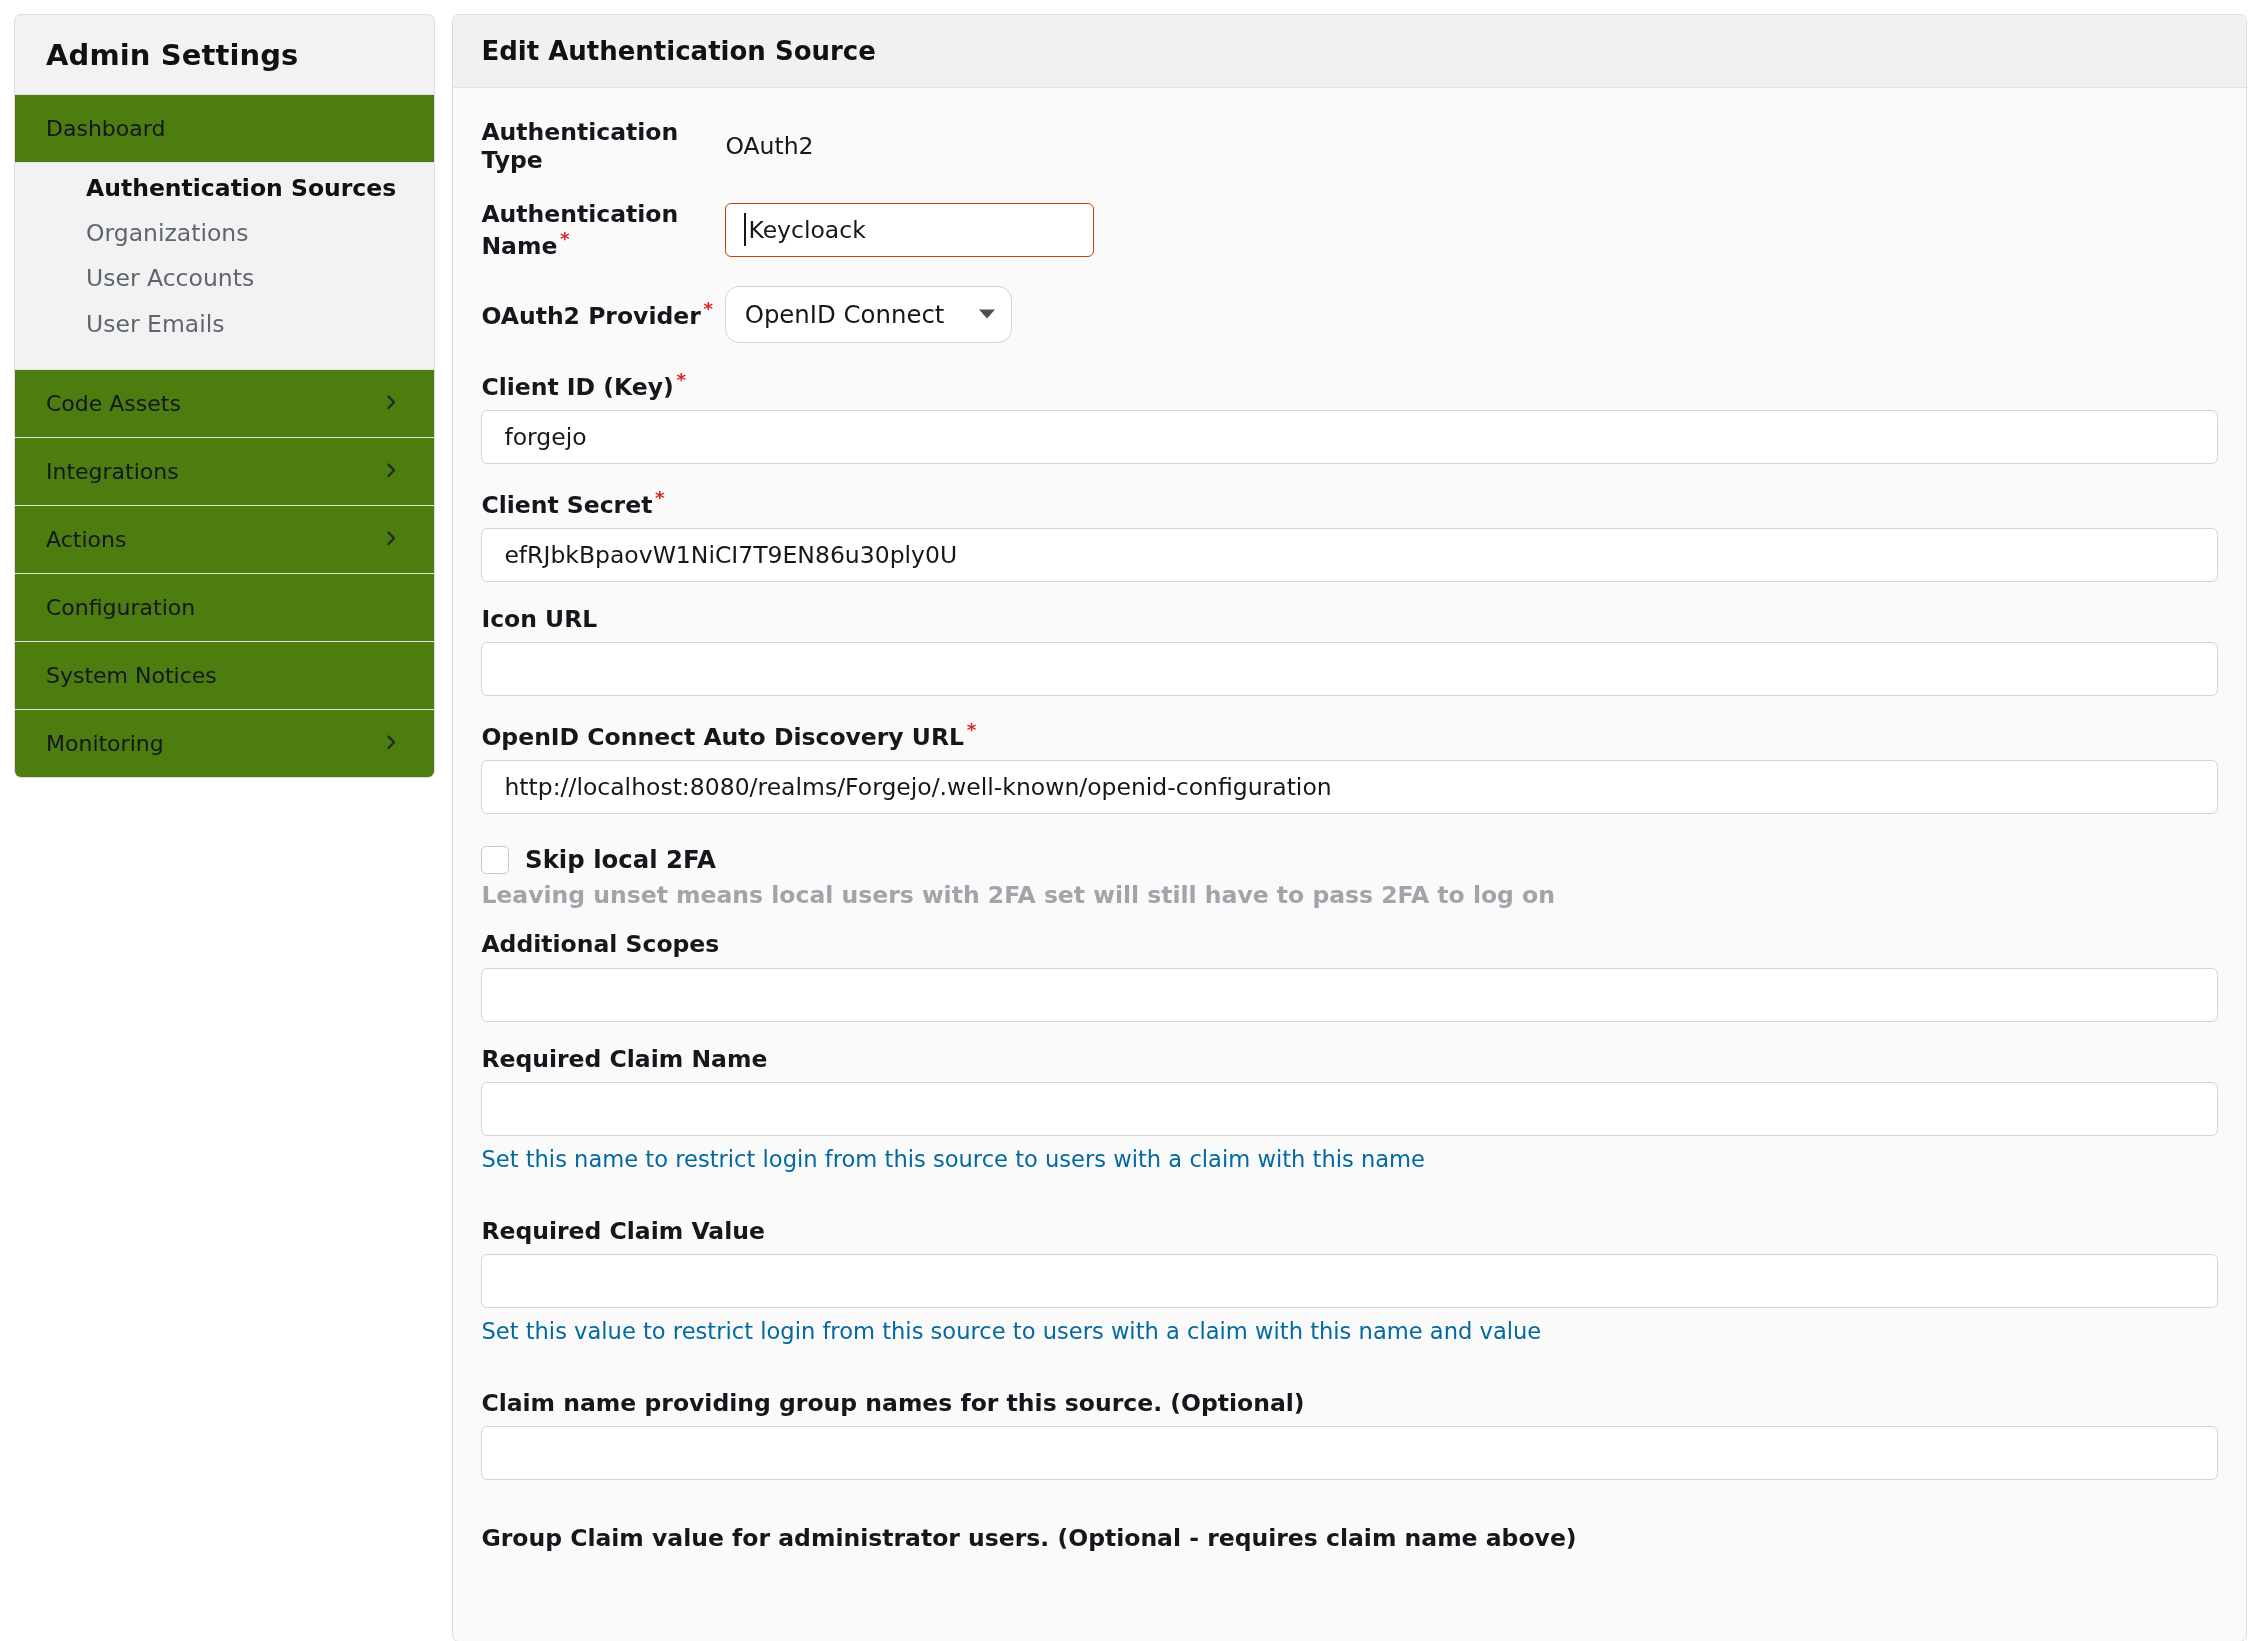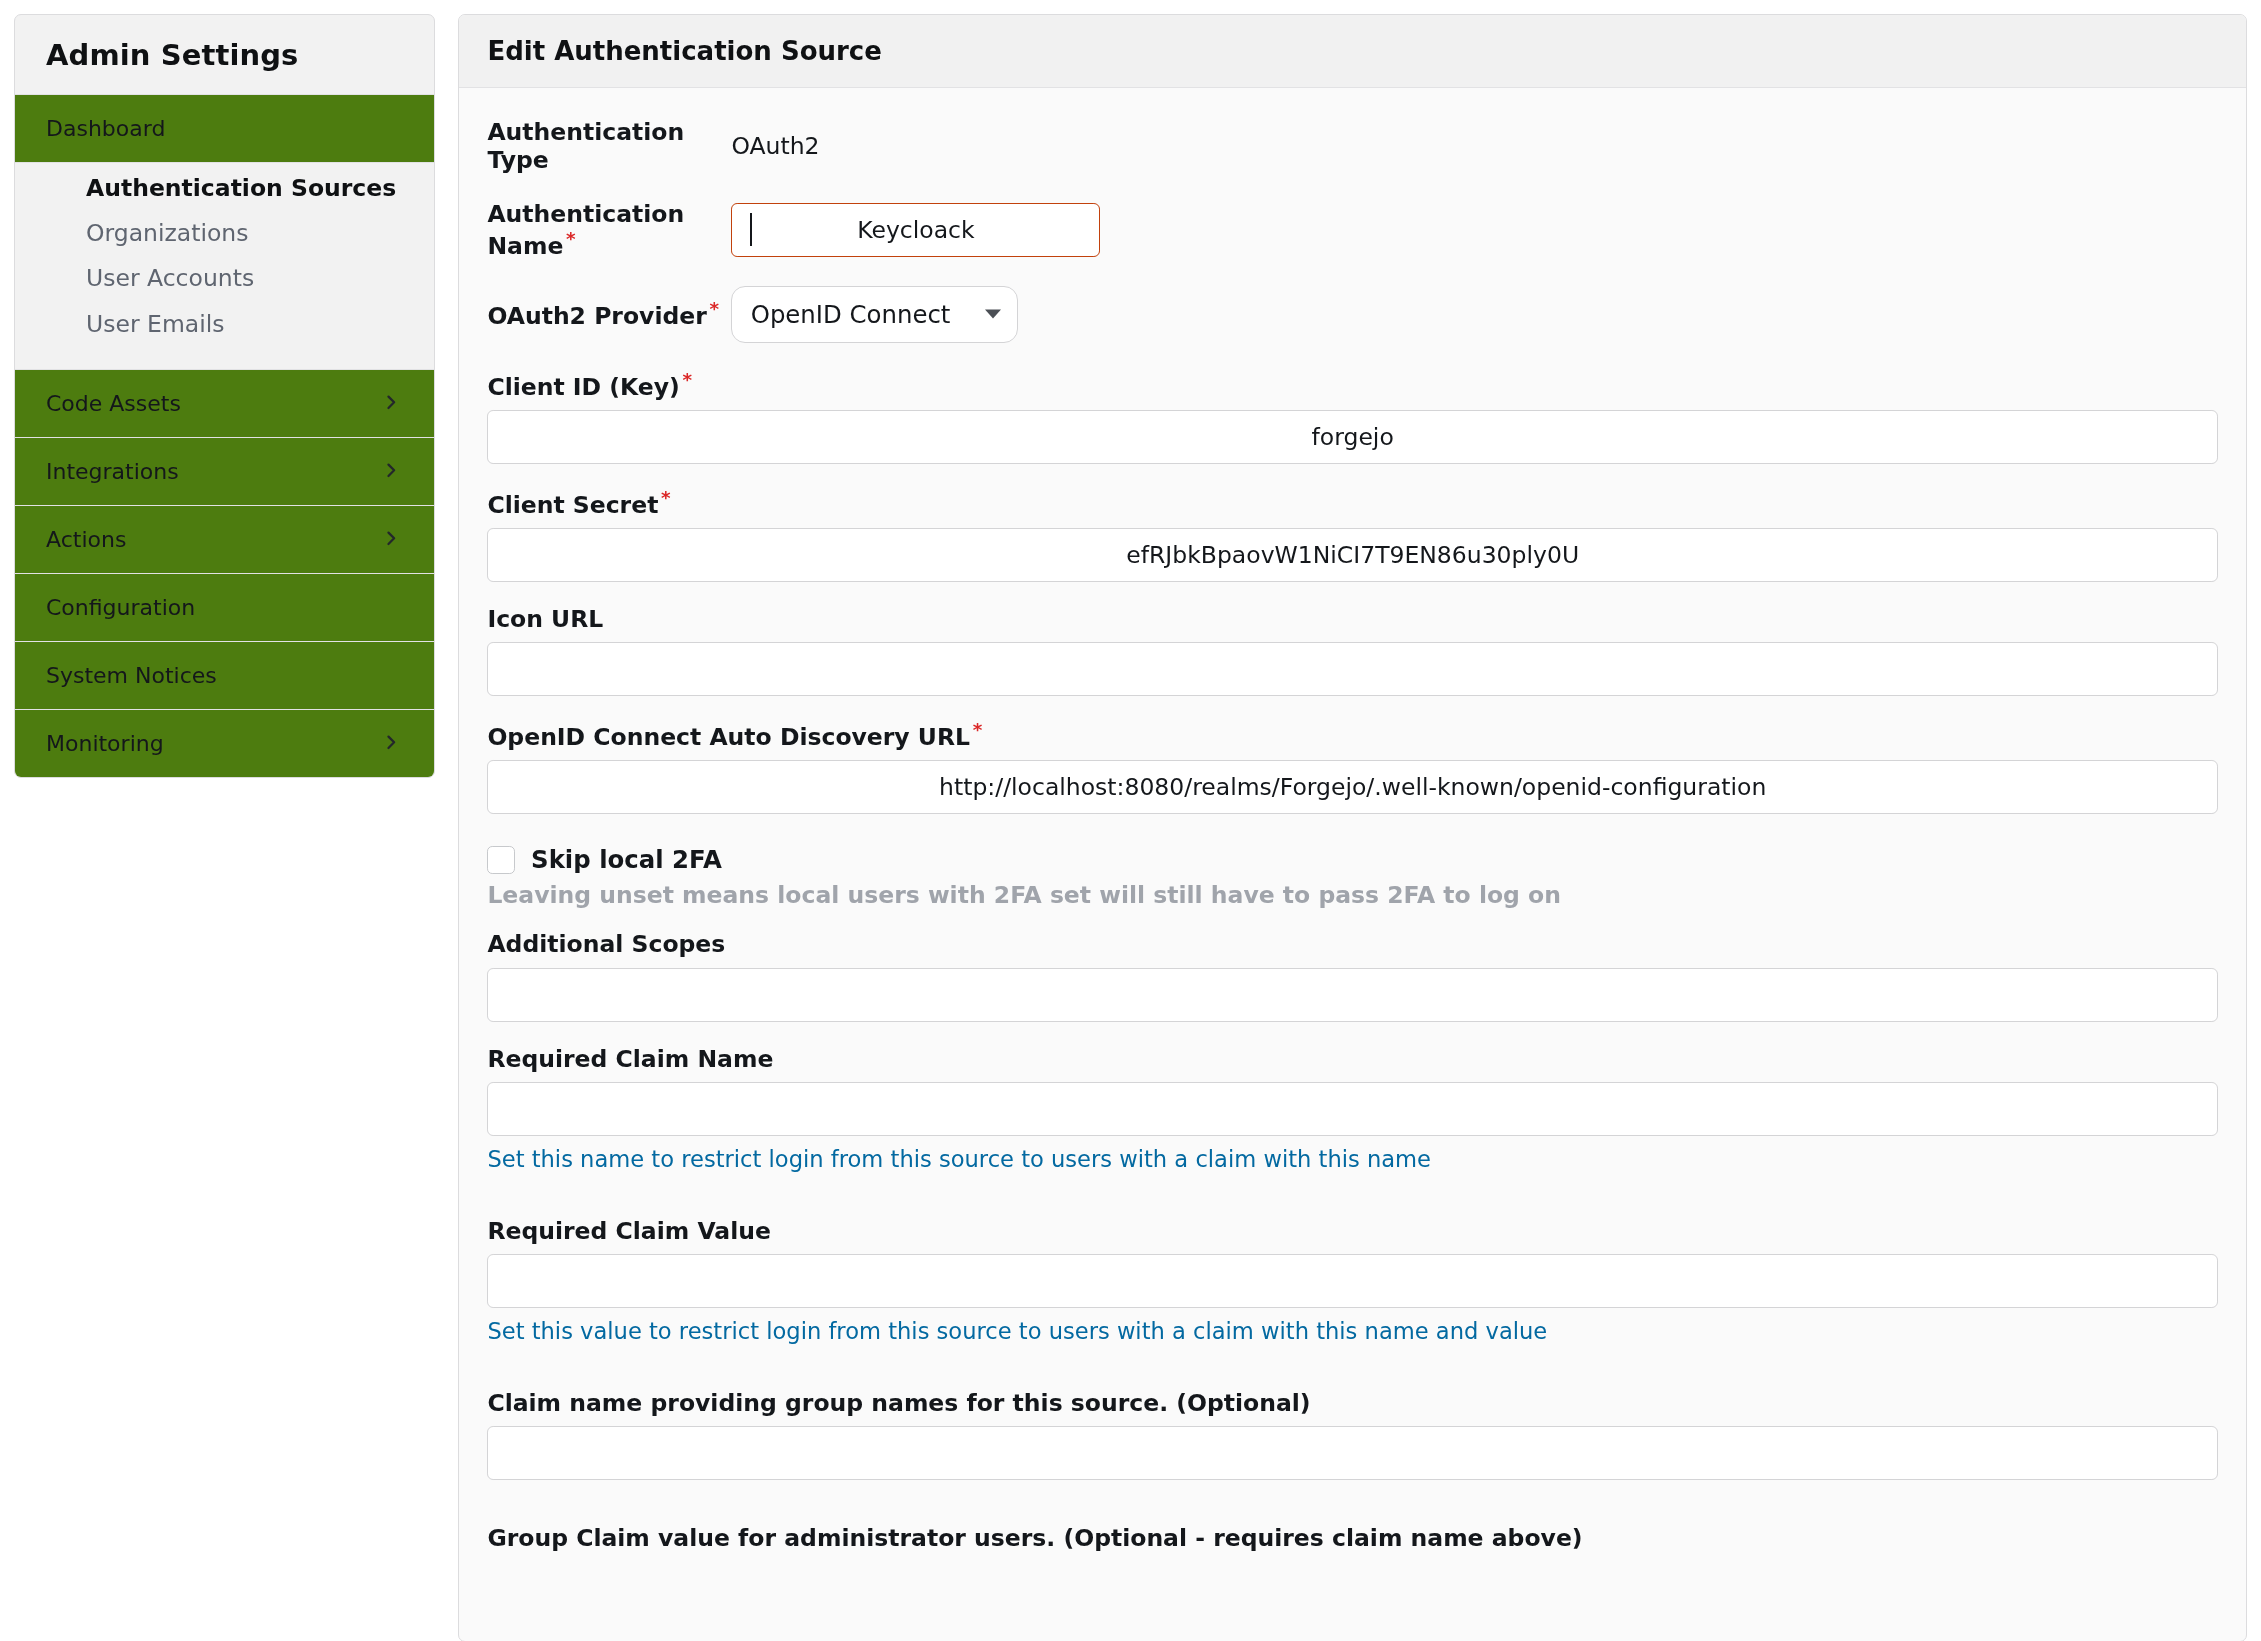--- a/index.html
+++ b/index.html
@@ -8,21 +8,21 @@
     width: 2261px; height: 1642px;
     background: #ffffff;
     font-family: "DejaVu Sans", "Liberation Sans", sans-serif;
     overflow: hidden;
   }
   .page {
     position: relative;
     width: 2261px; height: 1642px;
     display: flex;
     align-items: flex-start;
-    gap: 6px;
+    gap: 0;
   }
 
   
   .sidebar {
     width: 421px;
     margin: 14px 0 0 14px;
     background: #f2f2f2;
     border: 0.9px solid #dcdcde;
     border-radius: 7px;
     overflow: hidden;
@@ -131,21 +131,20 @@
     width: 100%;
     height: 54px;
     padding: 0 22px;
     font-size: 23.5px;
     font-family: "DejaVu Sans", "Liberation Sans", sans-serif;
     color: #14171b;
     background: #ffffff;
     border: 0.9px solid #d4d4d6;
     border-radius: 6.1px;
     outline: none;
-    text-align: center;
   }
   .input::placeholder { color: #9aa0a6; }
 
   .focused-wrap {
     position: relative;
     width: 369px;
   }
   .input.focused {
     border: 1.7px solid #c2410c;
     background: #ffffff;

